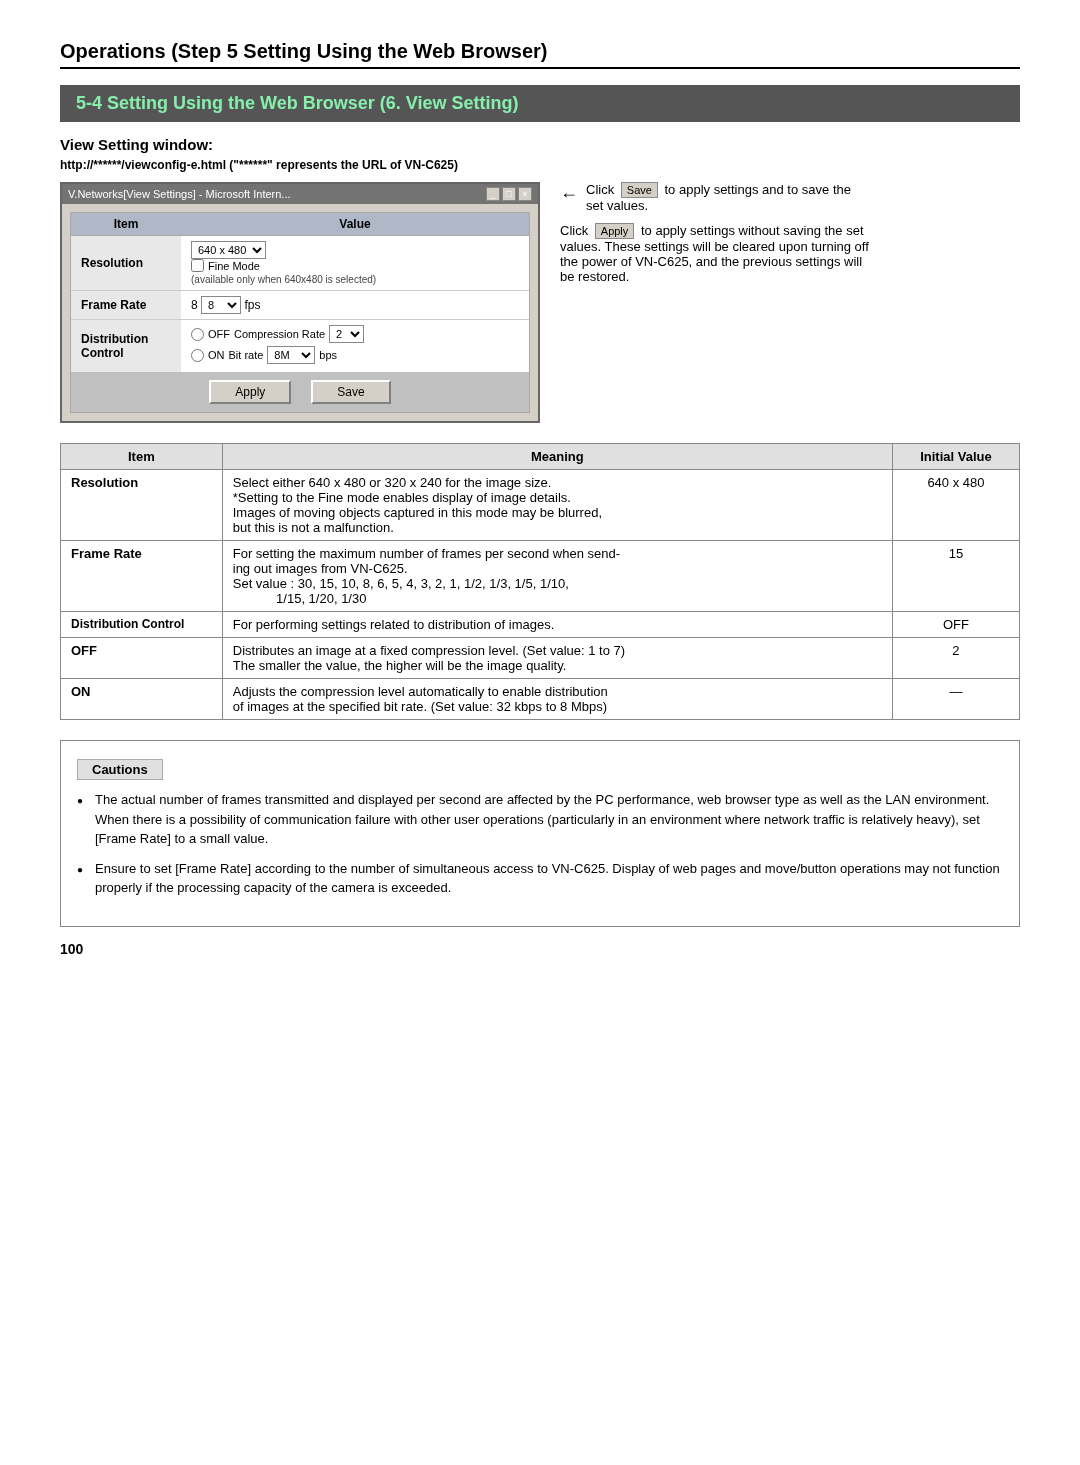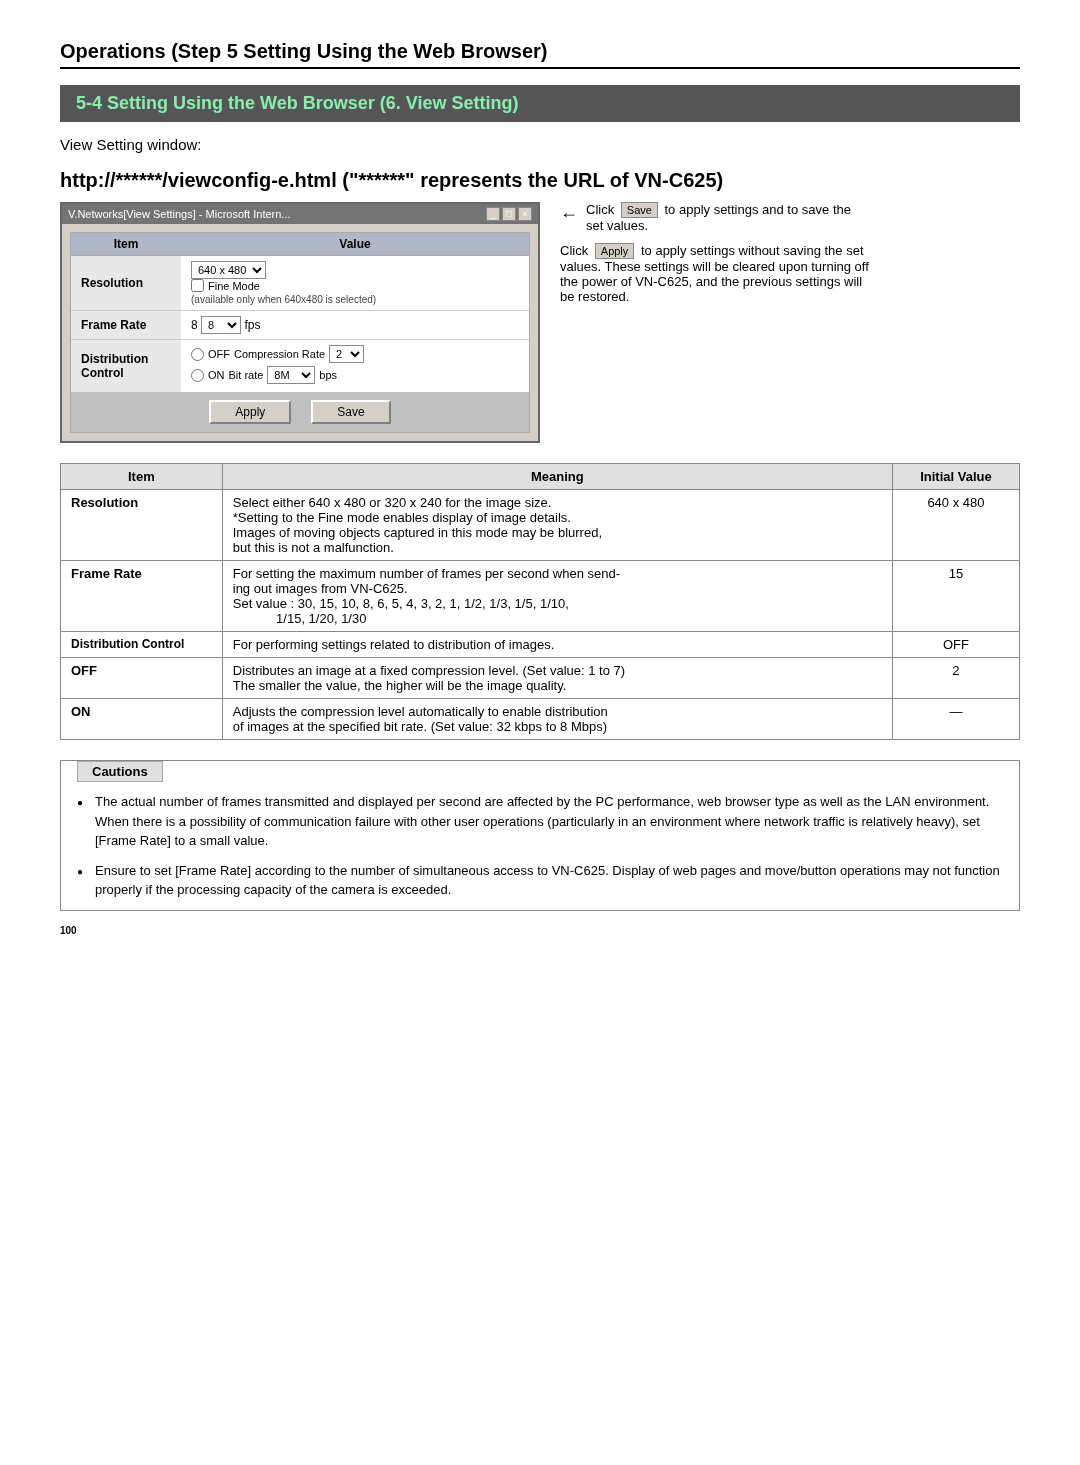--- a/index.html
+++ b/index.html
@@ -25,26 +25,26 @@
       background: #555;
       color: #86efac;
       font-size: 18px;
       font-weight: bold;
       padding: 8px 16px;
       margin-bottom: 14px;
     }
 
     .view-setting-label {
       font-size: 15px;
-      font-weight: normal;
-      margin-bottom: 16px;
+      font-weight: bold;
+      margin-bottom: 5px;
     }
 
     .url-label {
-      font-size: 20px;
+      font-size: 12px;
       font-weight: bold;
       margin-bottom: 10px;
     }
 
     .browser-window-container {
       display: flex;
       align-items: flex-start;
       margin-bottom: 20px;
     }
 
@@ -233,21 +233,21 @@
     }
 
     .sub-item-cell {
       font-weight: bold;
       padding-left: 20px;
     }
 
     
     .cautions-box {
       border: 1px solid #888;
-      padding: 0 16px;
+      padding: 18px 16px;
       margin-top: 20px;
     }
 
     .cautions-title {
       font-size: 13px;
       font-weight: bold;
       background: #e0e0e0;
       display: inline-block;
       padding: 2px 14px;
       border: 1px solid #aaa;
@@ -270,21 +270,21 @@
     .cautions-list li::before {
       content: "●";
       position: absolute;
       left: 0;
       font-size: 10px;
       top: 3px;
     }
 
     .page-number {
       font-weight: bold;
-      font-size: 10px;
+      font-size: 14px;
       margin-top: 14px;
     }
   </style>
 </head>
 <body>
 
 <div>
 
   <div class="operations-header">Operations (Step 5 Setting Using the Web Browser)</div>
 

